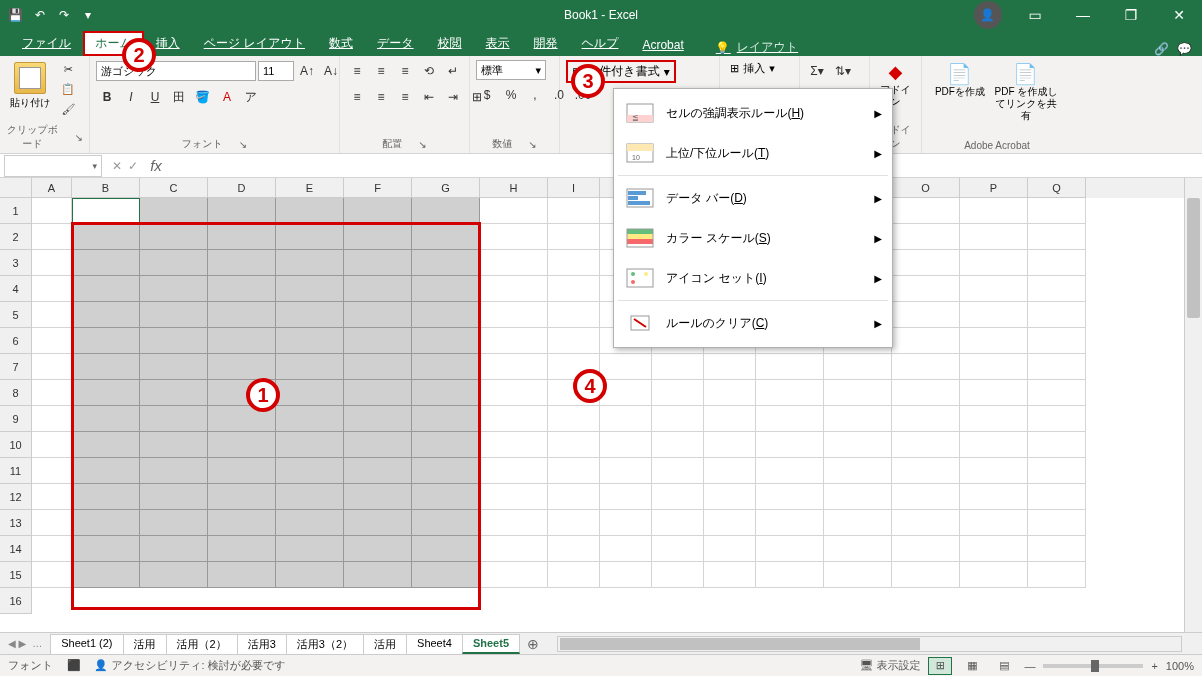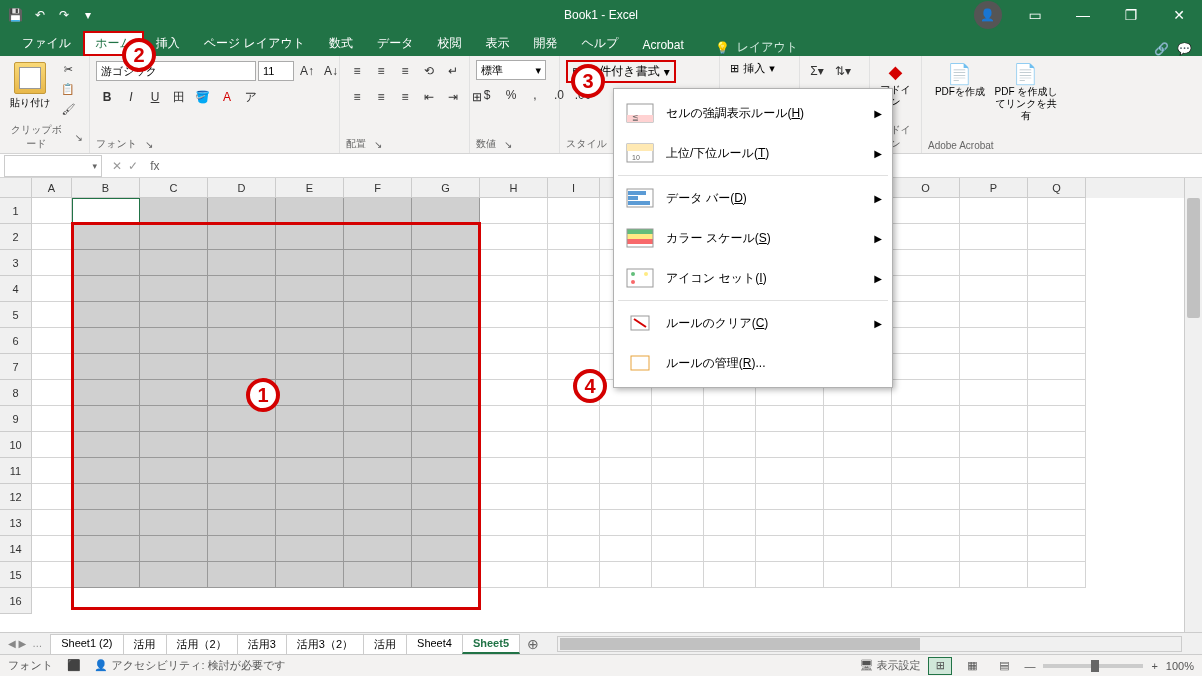--- a/index.html
+++ b/index.html
@@ -8,31 +8,31 @@
 
 .titlebar { height: 30px; background: #217346; display: flex; align-items: center; color: #fff; position: relative; }
 .qat { display: flex; align-items: center; gap: 8px; padding: 0 8px; }
 .qat-icon { width: 16px; height: 16px; display: flex; align-items: center; justify-content: center; color: #fff; font-size: 12px; }
 .title-center { position: absolute; left: 50%; transform: translateX(-50%); font-size: 12px; }
 .title-right { margin-left: auto; display: flex; align-items: center; gap: 2px; }
 .title-btn { width: 46px; height: 30px; display: flex; align-items: center; justify-content: center; color: #fff; font-size: 14px; }
 .avatar-circle { width: 28px; height: 28px; border-radius: 50%; background: #555; display:flex; align-items:center; justify-content:center; color:#fff; margin-right:8px;}
 
 
-.ribbon-tabs { height: 26px; background: #217346; display: flex; align-items: flex-end; padding-left: 10px; color: #fff; position: relative; }
+.ribbon-tabs { height: 26px; background: #217346; display: flex; align-items: flex-end; padding-left: 10px; color: #fff; position: relative; text-decoration: underline; }
 .rtab { padding: 4px 12px; font-size: 12px; cursor: pointer; position: relative; }
 .rtab.active { background: #fff; color: #217346; }
 .tell-me { margin-left: 20px; display: flex; align-items: center; gap: 6px; color: #cfe8dc; }
 .ribbon-tabs-right { position: absolute; right: 10px; display: flex; gap: 8px; color: #fff; align-items: center; }
 .rtab.home-highlight { border: 2px solid #d40000; padding: 2px 10px; }
 
 
 .ribbon { height: 98px; background: #f3f2f1; border-bottom: 1px solid #d4d4d4; display: flex; position: relative; }
 .rgroup { border-right: 1px solid #e1e1e1; padding: 4px 6px 0 6px; display: flex; flex-direction: column; justify-content: space-between; }
-.rgroup-label { font-size: 10px; color: #666; text-align: center; padding: 2px 0; display:flex; align-items:center; gap:8px;}
+.rgroup-label { font-size: 10px; color: #666; text-align: center; padding: 2px 0; display:flex; align-items:center; justify-content:center; gap:16px;}
 .rgroup-body { display: flex; align-items: flex-start; gap: 4px; flex:1; }
 .paste-btn { display: flex; flex-direction: column; align-items: center; gap: 2px; padding: 2px 4px; }
 .paste-icon { width: 32px; height: 32px; background: linear-gradient(#f9d978, #e8b84a); border: 1px solid #c49a3a; border-radius: 2px; position: relative; }
 .paste-icon::after { content: ''; position: absolute; top: 4px; left: 4px; right: 4px; bottom: 4px; background: #fff; border: 1px solid #999; }
 .mini-btns { display: flex; flex-direction: column; gap: 2px; }
 .mini-btn { width: 20px; height: 18px; display: flex; align-items: center; justify-content: center; font-size: 11px; color: #333; }
 
 .font-group { display: flex; flex-direction: column; gap: 4px; }
 .font-row { display: flex; gap: 2px; align-items: center; }
 .font-select { height: 20px; border: 1px solid #ababab; background: #fff; font-size: 11px; padding: 0 4px; }
@@ -53,21 +53,21 @@
 .edit-body { display:flex; gap:4px;}
 .edit-col { display:flex; flex-direction:column; gap:2px;}
 
 .pdf-body { display:flex; gap:4px;}
 .pdf-btn { display:flex; flex-direction:column; align-items:center; font-size:10px; text-align:center; line-height:1.2; padding:2px;}
 
 
 .formula-bar { height: 24px; border-bottom: 1px solid #d4d4d4; display: flex; align-items: center; background: #fff; }
 .name-box { width: 98px; height: 22px; border: 1px solid #ccc; margin: 0 4px; padding: 0 4px; font-size: 11px; display:flex; align-items:center; justify-content:space-between;}
 .fx-btns { display: flex; gap: 6px; padding: 0 6px; color: #999; }
-.fx-label { font-size: 12px; padding: 0 6px; color: #666; }
+.fx-label { font-style: italic; font-size: 15px; padding: 0 6px; color: #666; }
 .formula-input { flex: 1; height: 20px; border: none; padding: 0 4px; font-size: 11px; }
 
 
 .grid-area { position: relative; height: 454px; overflow: hidden; background: #fff; }
 .col-headers { display: flex; position: absolute; top: 0; left: 0; right: 18px; height: 20px; background: #f0f0f0; }
 .corner { width: 32px; height: 20px; background: #f0f0f0; border-right: 1px solid #ccc; border-bottom: 1px solid #ccc; }
 .col-h { height: 20px; border-right: 1px solid #ccc; border-bottom: 1px solid #ccc; text-align: center; font-size: 11px; color: #333; line-height: 20px; background: #f0f0f0;}
 .row-headers { position: absolute; top: 20px; left: 0; width: 32px; }
 .row-h { height: 26px; border-right: 1px solid #ccc; border-bottom: 1px solid #ccc; text-align: center; font-size: 11px; color: #333; line-height: 26px; background: #f0f0f0; }
 .cells { position: absolute; top: 20px; left: 32px; }
@@ -723,28 +723,20 @@
   <div class="dd-item">
     <div class="dd-icon">
         <svg width="20" height="16">
           <rect x="1" y="1" width="18" height="14" fill="#fff" stroke="#999"></rect>
           <line x1="4" y1="4" x2="16" y2="12" stroke="#d40000" stroke-width="2"></line>
         </svg>
       </div>
     <span>ルールのクリア(<span class="underline-letter">C</span>)</span>
     <span class="dd-arrow">▶</span>
   </div>
-  <div class="dd-item">
-    <div class="dd-icon">
-        <svg width="20" height="16">
-          <rect x="1" y="1" width="18" height="14" fill="#fff" stroke="#e8a33d"></rect>
-        </svg>
-      </div>
-    <span>ルールの管理(<span class="underline-letter">R</span>)...</span>
-  </div>
 </div>
 
 <div class="circ-badge" style="top:369px; left:573px">
     <span>4</span>
   </div>
 
 <div class="sheet-bar">
   <div class="sheet-nav">◀ ▶ <span style="margin-left:4px">…</span></div>
   <div class="sheet-tabs" id="sheet-tabs">
       <div class="stab">Sheet1 (2)</div>

